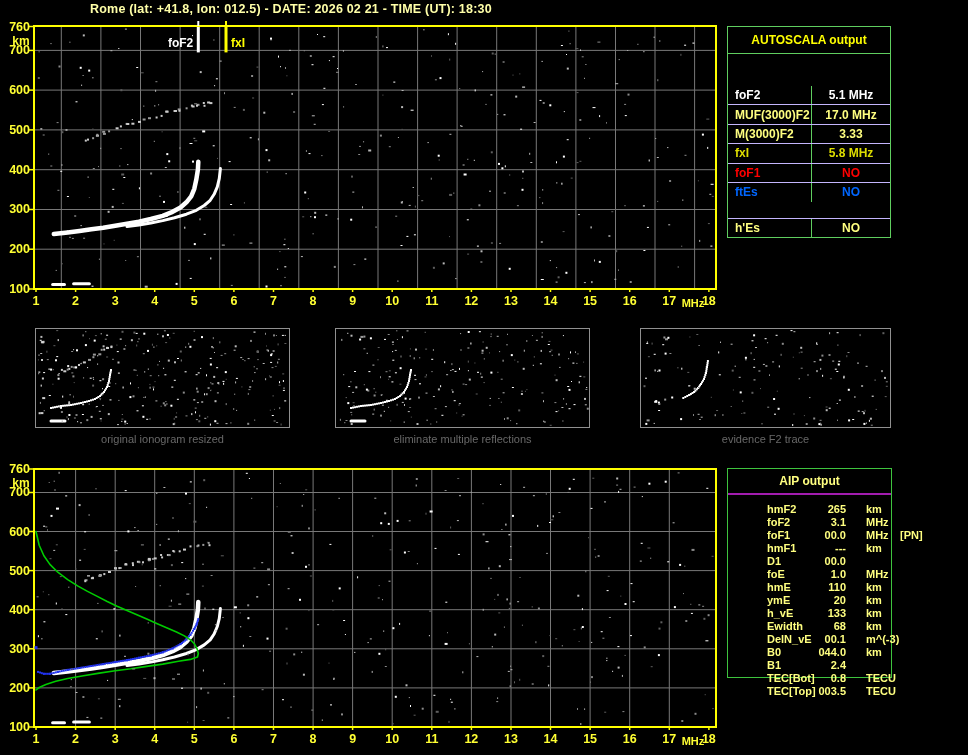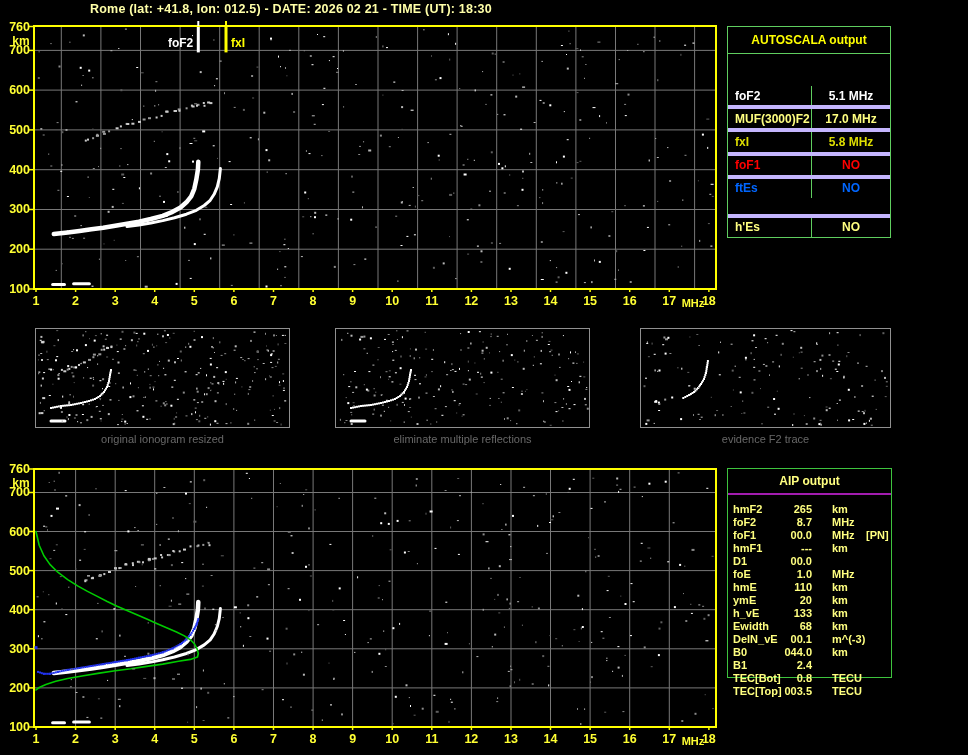--- a/index.html
+++ b/index.html
@@ -6,29 +6,29 @@
   #screen{position:relative;width:968px;height:755px;background:#000;overflow:hidden;
           font-family:"Liberation Sans",sans-serif;}
   svg.layer{position:absolute;left:0;top:0;pointer-events:none;}
   .title{position:absolute;left:90px;top:2px;font-size:12.5px;font-weight:bold;color:#ffffa8;letter-spacing:0.2px;}
   
   .autoscala{position:absolute;left:727px;top:26px;width:164px;height:212px;
              border:1px solid #5fce5f;display:flex;flex-direction:column;box-sizing:border-box;gap:32px;}
   .as-header{height:26px;border-bottom:1px solid #5fce5f;display:flex;align-items:center;justify-content:center;
              color:#ffff00;font-size:12px;font-weight:bold;}
   .as-rows{flex:1;display:flex;flex-direction:column;}
-  .as-row{flex:1;display:flex;border-top:4px solid #c4b5fd;font-size:12px;font-weight:bold;}
+  .as-row{flex:1;display:flex;border-top:1px solid #c4b5fd;font-size:12px;font-weight:bold;}
   .as-row:first-child{border-top:none;}
   .as-l{width:84px;border-right:1px solid #5fce5f;display:flex;align-items:center;padding-left:7px;box-sizing:border-box;}
   .as-v{flex:1;display:flex;align-items:center;justify-content:center;}
   
   .aip-box{position:absolute;left:727px;top:468px;width:165px;height:210px;border:1px solid #3ec43e;box-sizing:border-box;}
   .aip-header{position:absolute;left:0;top:0;width:100%;height:26px;border-bottom:2px solid #a21caf;
               display:flex;align-items:center;justify-content:center;color:#ffff80;font-size:12px;font-weight:bold;box-sizing:border-box;}
-  #aipRows{position:absolute;left:733px;top:503px;width:160px;}
+  #aipRows{position:absolute;left:767px;top:503px;width:160px;}
   .aip-row{position:relative;height:13px;width:160px;font-size:11px;font-weight:bold;color:#ffff80;white-space:nowrap;}
   .aip-row .l{position:absolute;left:0;top:0;}
   .aip-row .v{position:absolute;right:81px;top:0;}
   .aip-row .u{position:absolute;left:99px;top:0;}
   .aip-row .x{position:absolute;left:133px;top:0;}
   
   .caption{position:absolute;top:433px;text-align:center;color:#686868;font-size:11px;}
   .cap0{left:35px;width:255px;}
   .cap1{left:335px;width:255px;}
   .cap2{left:640px;width:251px;}
@@ -2024,20 +2024,24 @@
     <div class="as-header">AUTOSCALA output</div>
     <div class="as-rows" id="asRows">
         <div class="as-row" style="color: rgb(255, 255, 255);">
           <div class="as-l">foF2</div>
           <div class="as-v">5.1 MHz</div>
         </div>
         <div class="as-row" style="color: rgb(255, 255, 128);">
           <div class="as-l">MUF(3000)F2</div>
           <div class="as-v">17.0 MHz</div>
         </div>
+        <div class="as-row" style="color: rgb(255, 255, 128);">
+          <div class="as-l">M(3000)F2</div>
+          <div class="as-v">3.33</div>
+        </div>
         <div class="as-row" style="color: rgb(222, 222, 0);">
           <div class="as-l">fxI</div>
           <div class="as-v">5.8 MHz</div>
         </div>
         <div class="as-row" style="color: rgb(255, 0, 0);">
           <div class="as-l">foF1</div>
           <div class="as-v">NO</div>
         </div>
         <div class="as-row" style="color: rgb(0, 102, 255); justify-content: center;">
           <div class="as-l">ftEs</div>
@@ -2054,21 +2058,21 @@
     <div class="aip-header">AIP output</div>
   </div>
   <div id="aipRows">
       <div class="aip-row">
         <span class="l">hmF2</span>
         <span class="v">265</span>
         <span class="u">km</span>
       </div>
       <div class="aip-row">
         <span class="l">foF2</span>
-        <span class="v">8.7</span>
+        <span class="v">3.1</span>
         <span class="u">MHz</span>
       </div>
       <div class="aip-row">
         <span class="l">foF1</span>
         <span class="v">00.0</span>
         <span class="u">MHz</span>
         <span class="x">[PN]</span>
       </div>
       <div class="aip-row">
         <span class="l">hmF1</span>

